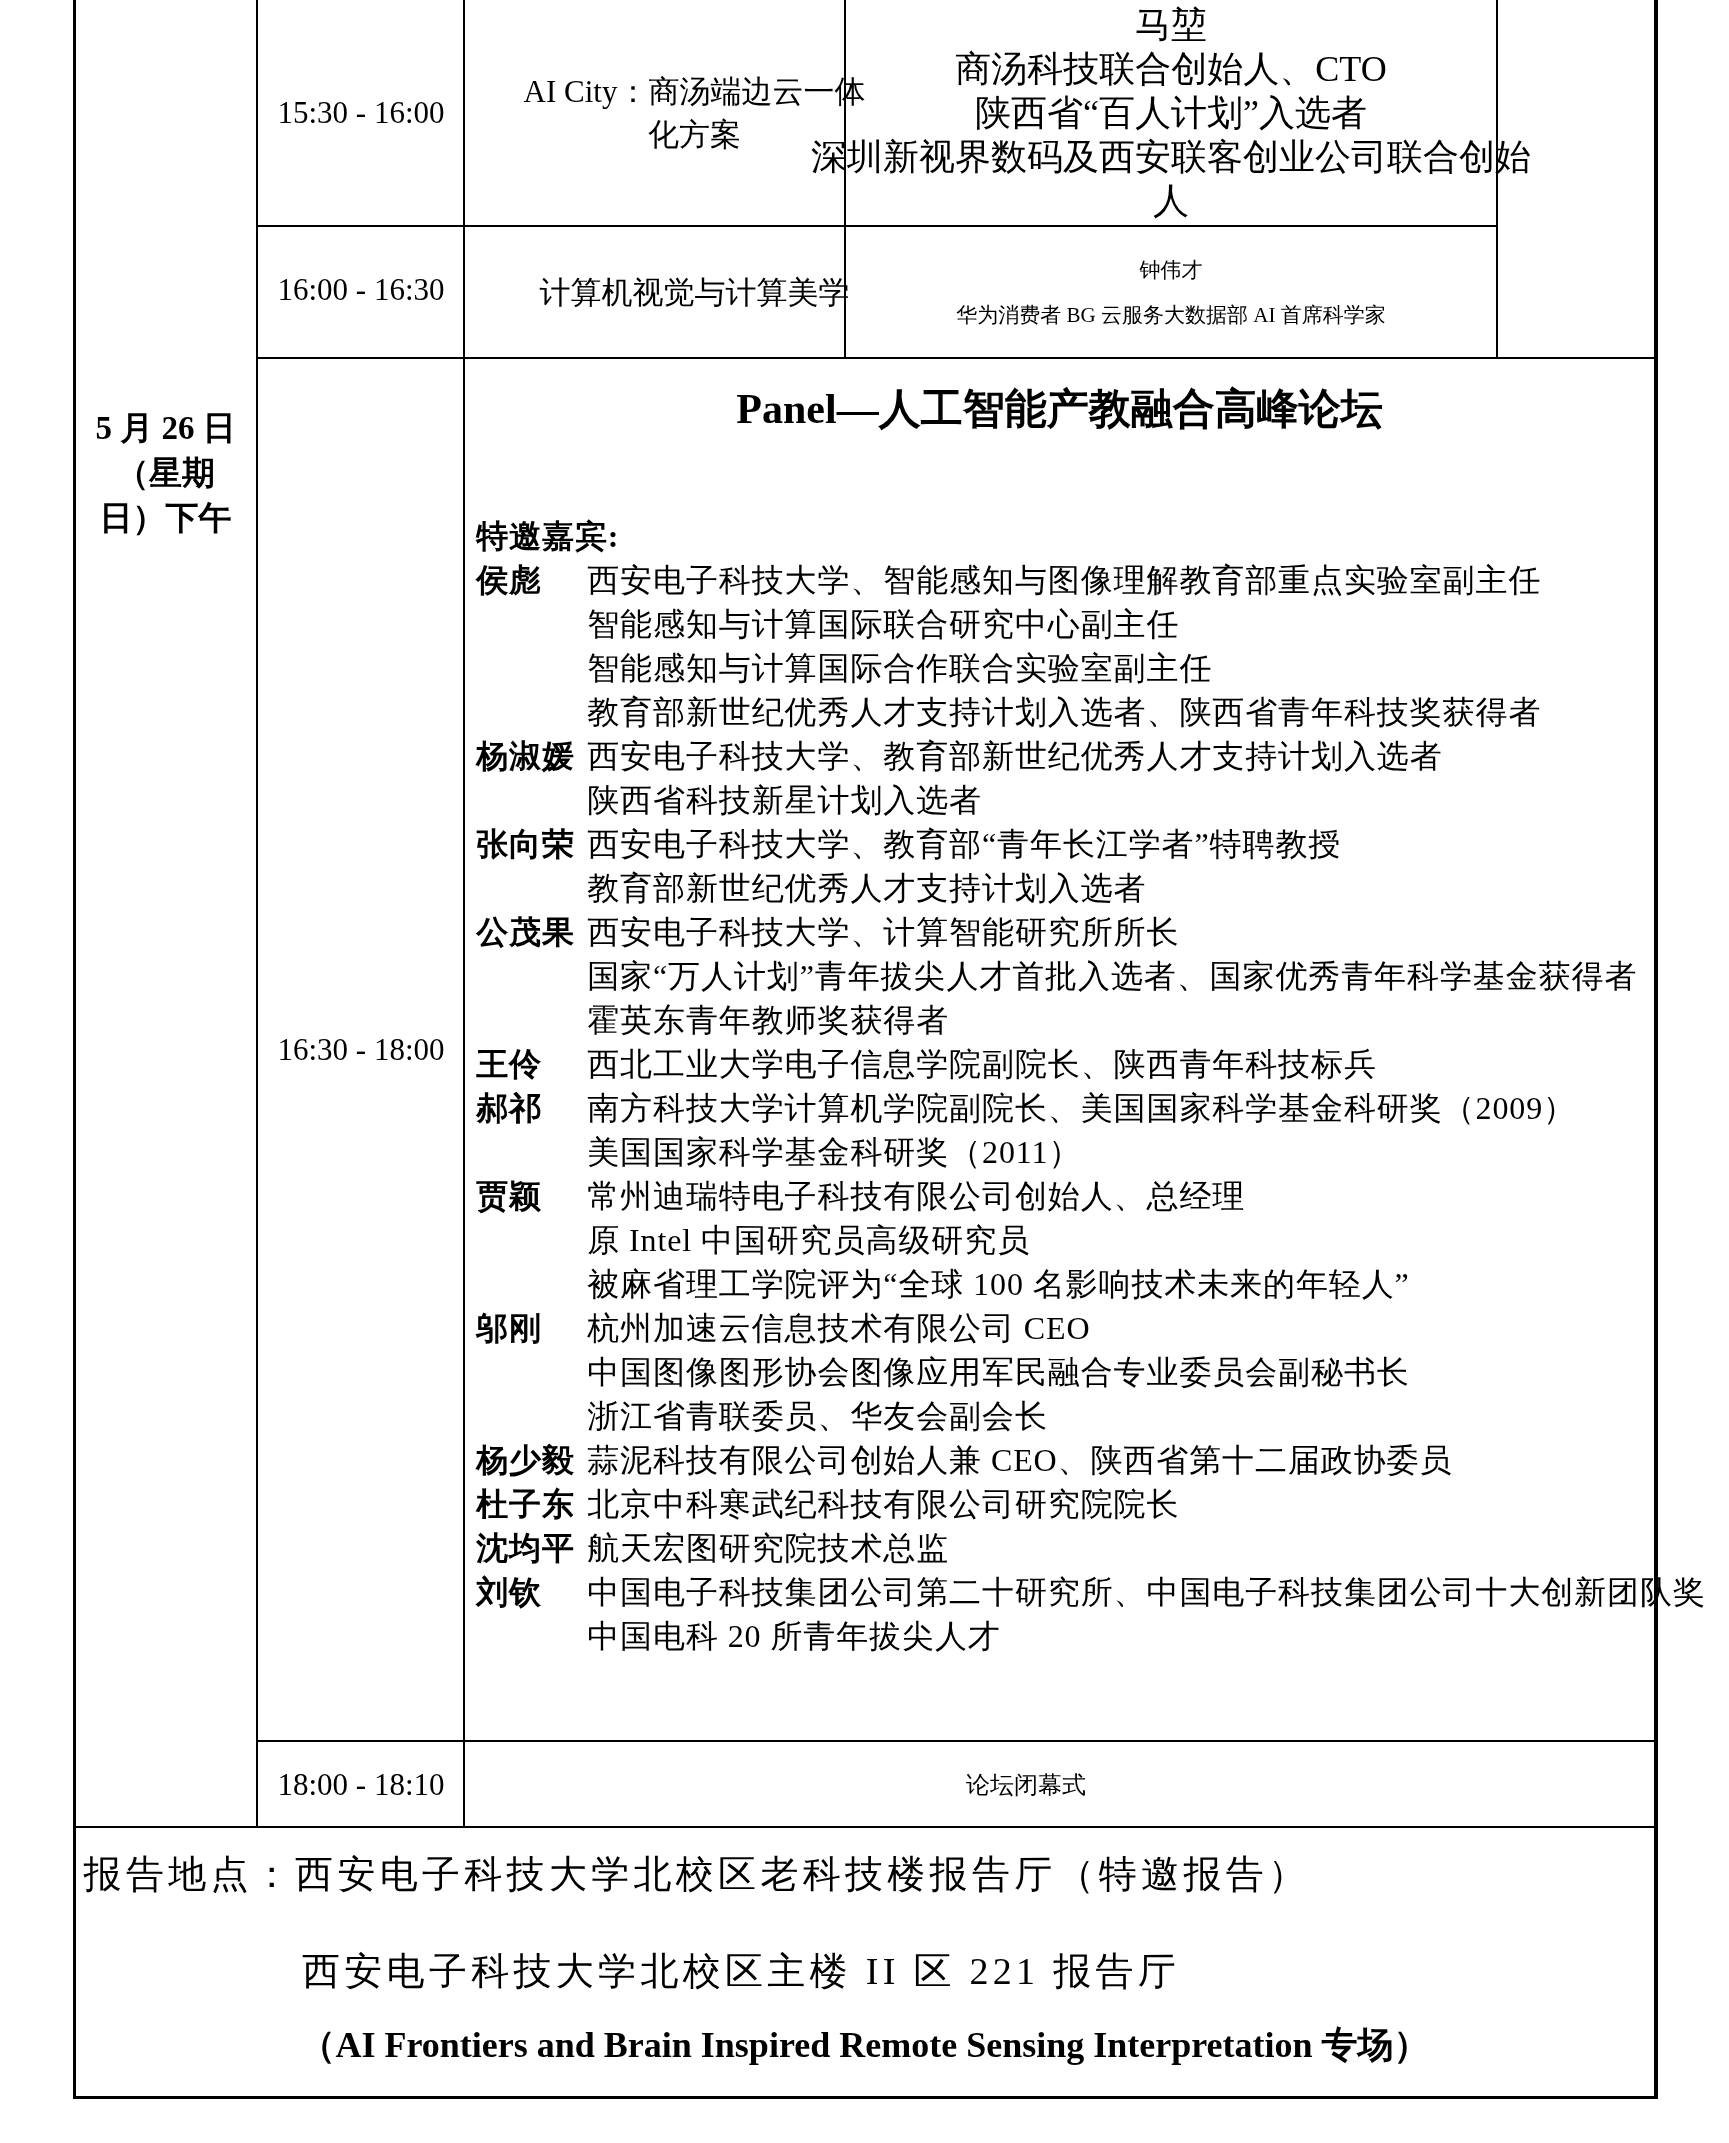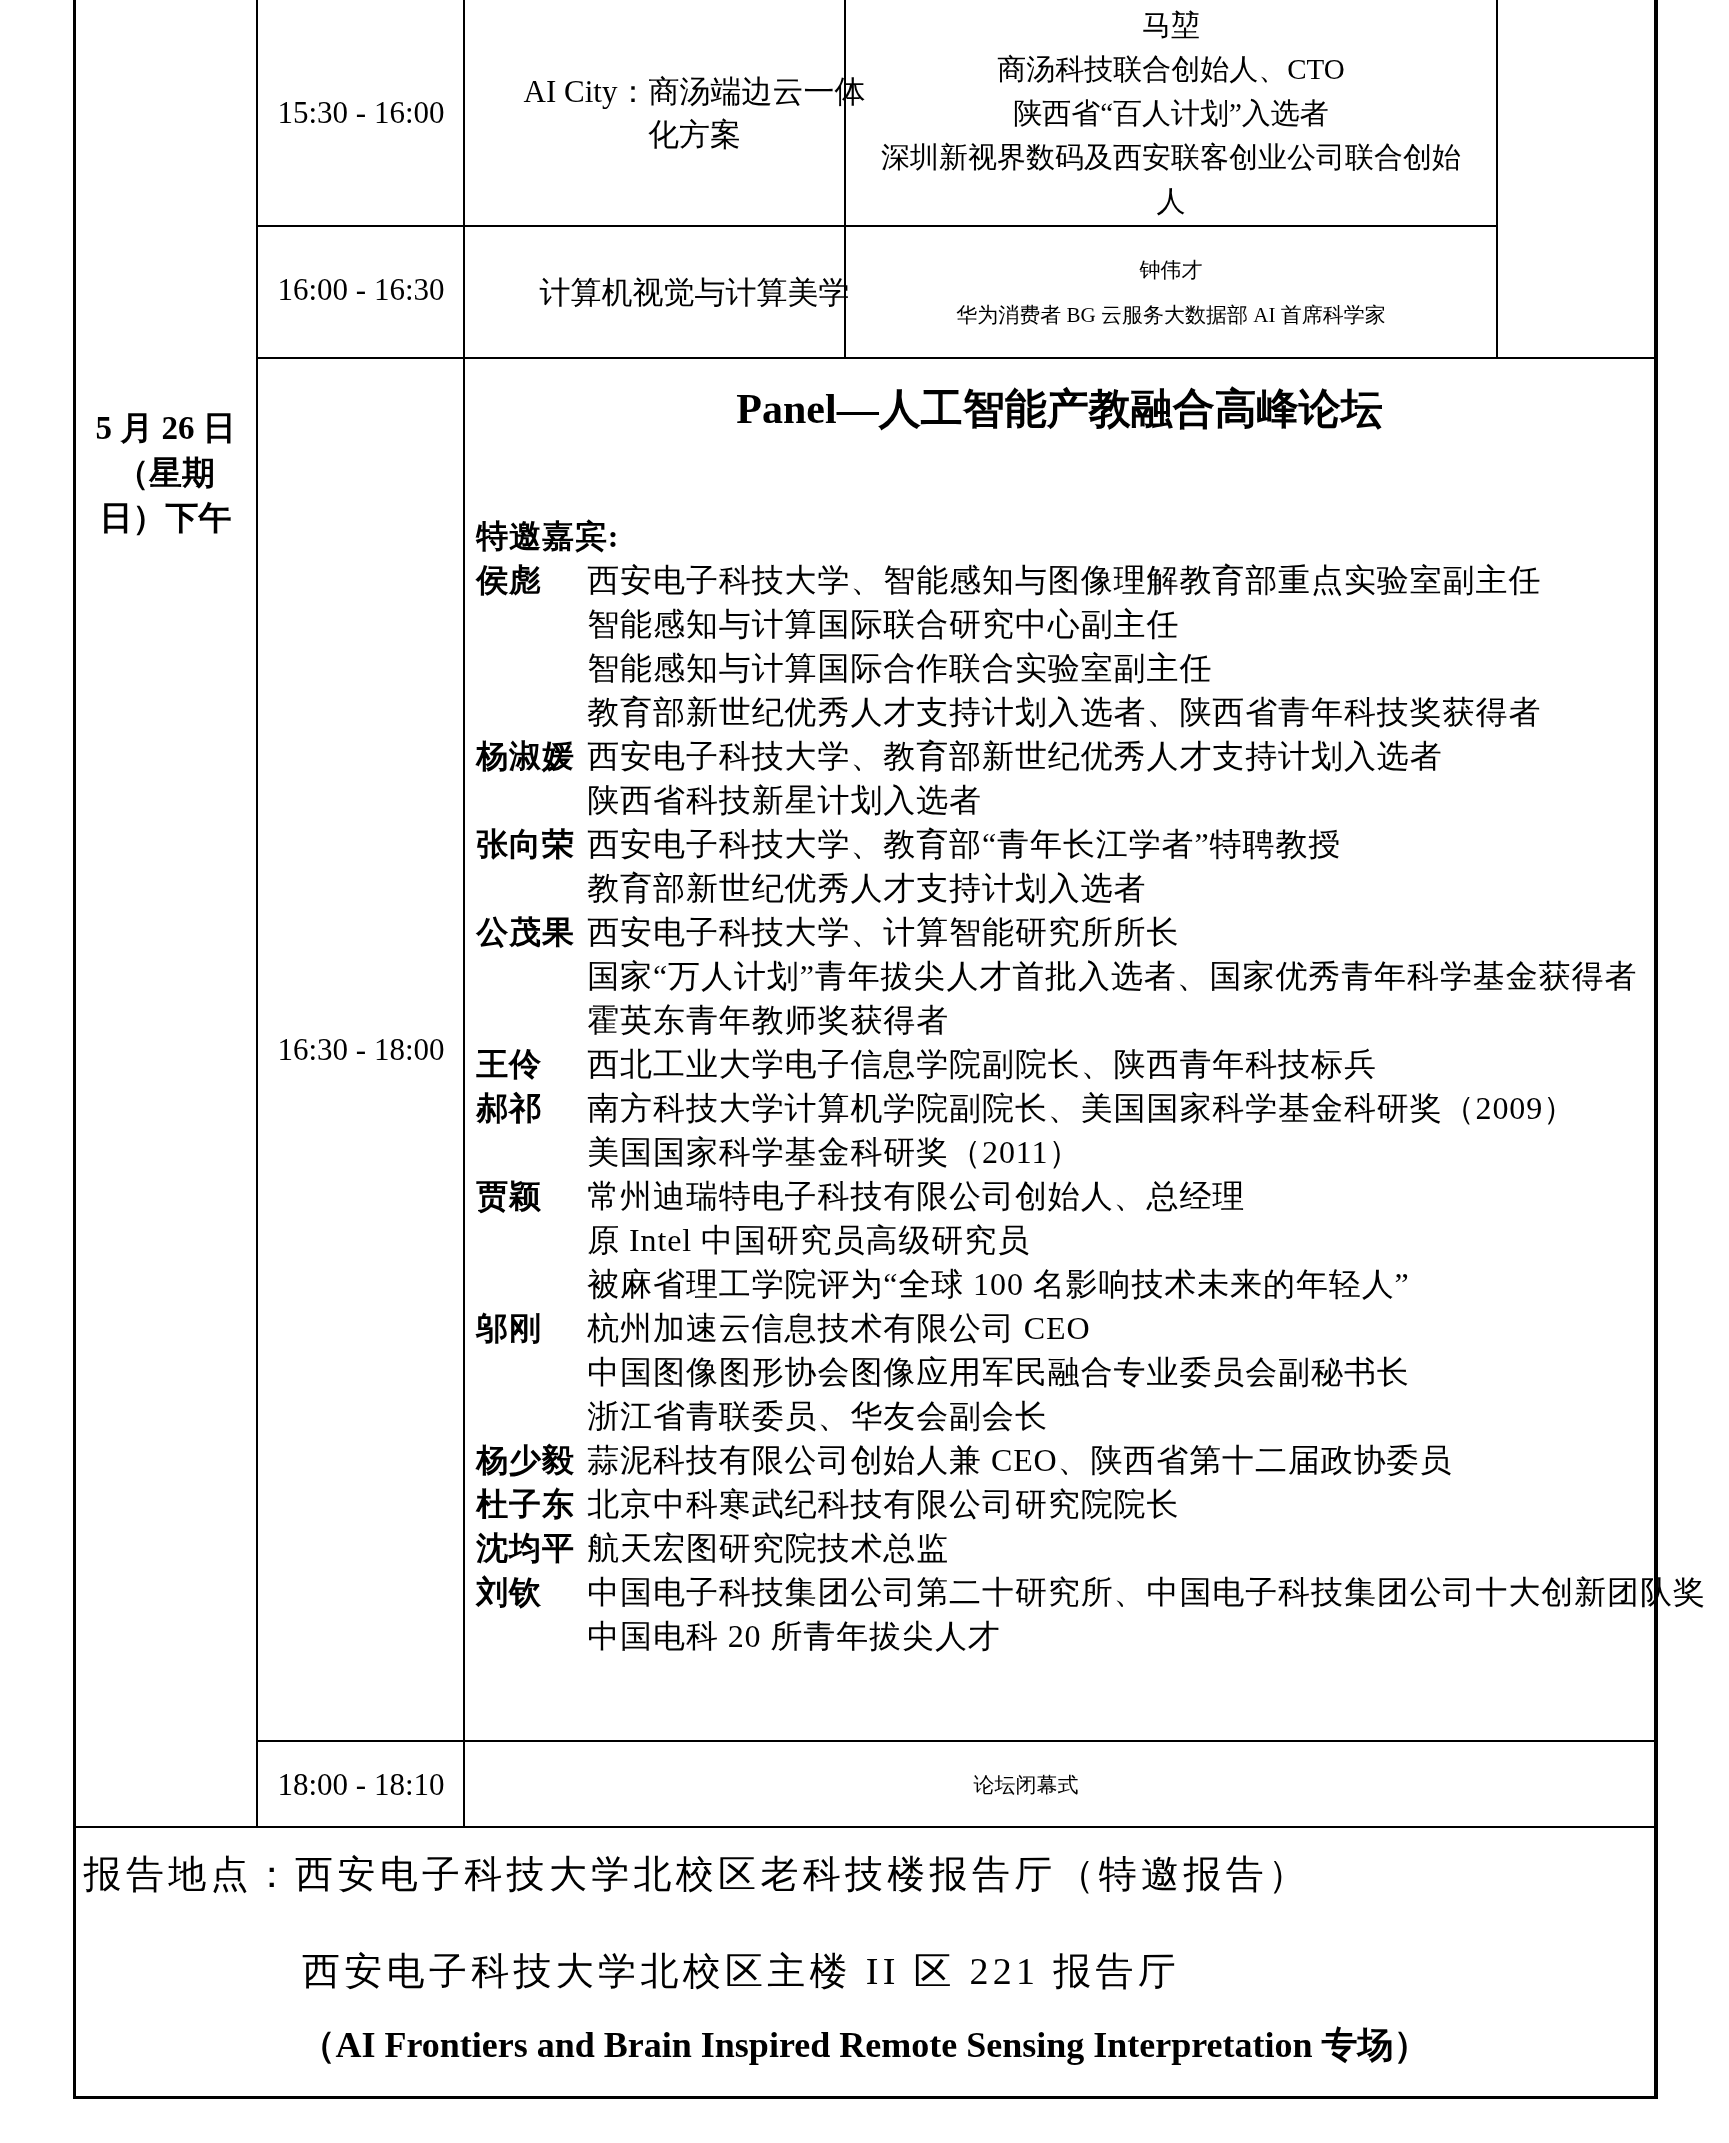--- a/index.html
+++ b/index.html
@@ -8,21 +8,21 @@
     font-family:"Liberation Serif","DejaVu Serif",serif; color:#000;
     overflow:hidden;
   }
   .vline,.hline { position:absolute; background:#000; }
   .cell { position:absolute; display:flex; align-items:center; justify-content:center;
           flex-direction:column; text-align:center; }
   .nowrap { white-space:nowrap; }
 
   .time-cell   { font-size:31px; }
   .title-cell  { font-size:31px; line-height:43px;margin-left:40px; }
-  .speaker-cell{ font-size:29px; line-height:44px; }
+  .speaker-cell{ font-size:36px; line-height:44px; }
   .speaker-cell-r2 { font-size:21px; line-height:45px; }
   .title-cell div, .speaker-cell div, .speaker-cell-r2 div { white-space:nowrap; }
 
   .date-cell { position:absolute; left:75px; top:0; width:181px; height:1826px; }
   .date-text { padding-top:406px; text-align:center; font-weight:bold;
                font-size:33px; line-height:45px; }
 
   .panel-cell { position:absolute; left:465px; top:359px; width:1189px; height:1381px;
                 padding-top:25px; box-sizing:border-box; }
   .panel-title { text-align:center; font-size:42px; font-weight:bold; line-height:50px; }
@@ -203,21 +203,21 @@
         <div class="guest-row">
     <div class="guest-name"></div>
     <div class="guest-desc">中国电科 20 所青年拔尖人才</div>
   </div>
       </div>
   </div>
 
   <div class="cell time-cell" style="left:258px; top:1742px; width:206px; height:85px;">
     <div class="nowrap">18:00 - 18:10</div>
   </div>
-  <div class="cell" style="left:465px; top:1742px; width:1122px; height:85px; font-size:21px;">
+  <div class="cell" style="left:465px; top:1742px; width:1122px; height:85px; font-size:24px;">
     <div class="nowrap">论坛闭幕式</div>
   </div>
 
   <div class="venue">
     <div class="venue-line venue-line-1">报告地点：西安电子科技大学北校区老科技楼报告厅（特邀报告）</div>
     <div class="venue-line venue-line-2">西安电子科技大学北校区主楼 II 区 221 报告厅</div>
     <div class="venue-line venue-line-3">（AI Frontiers and Brain Inspired Remote Sensing Interpretation 专场）</div>
   </div>
 
 </div>

